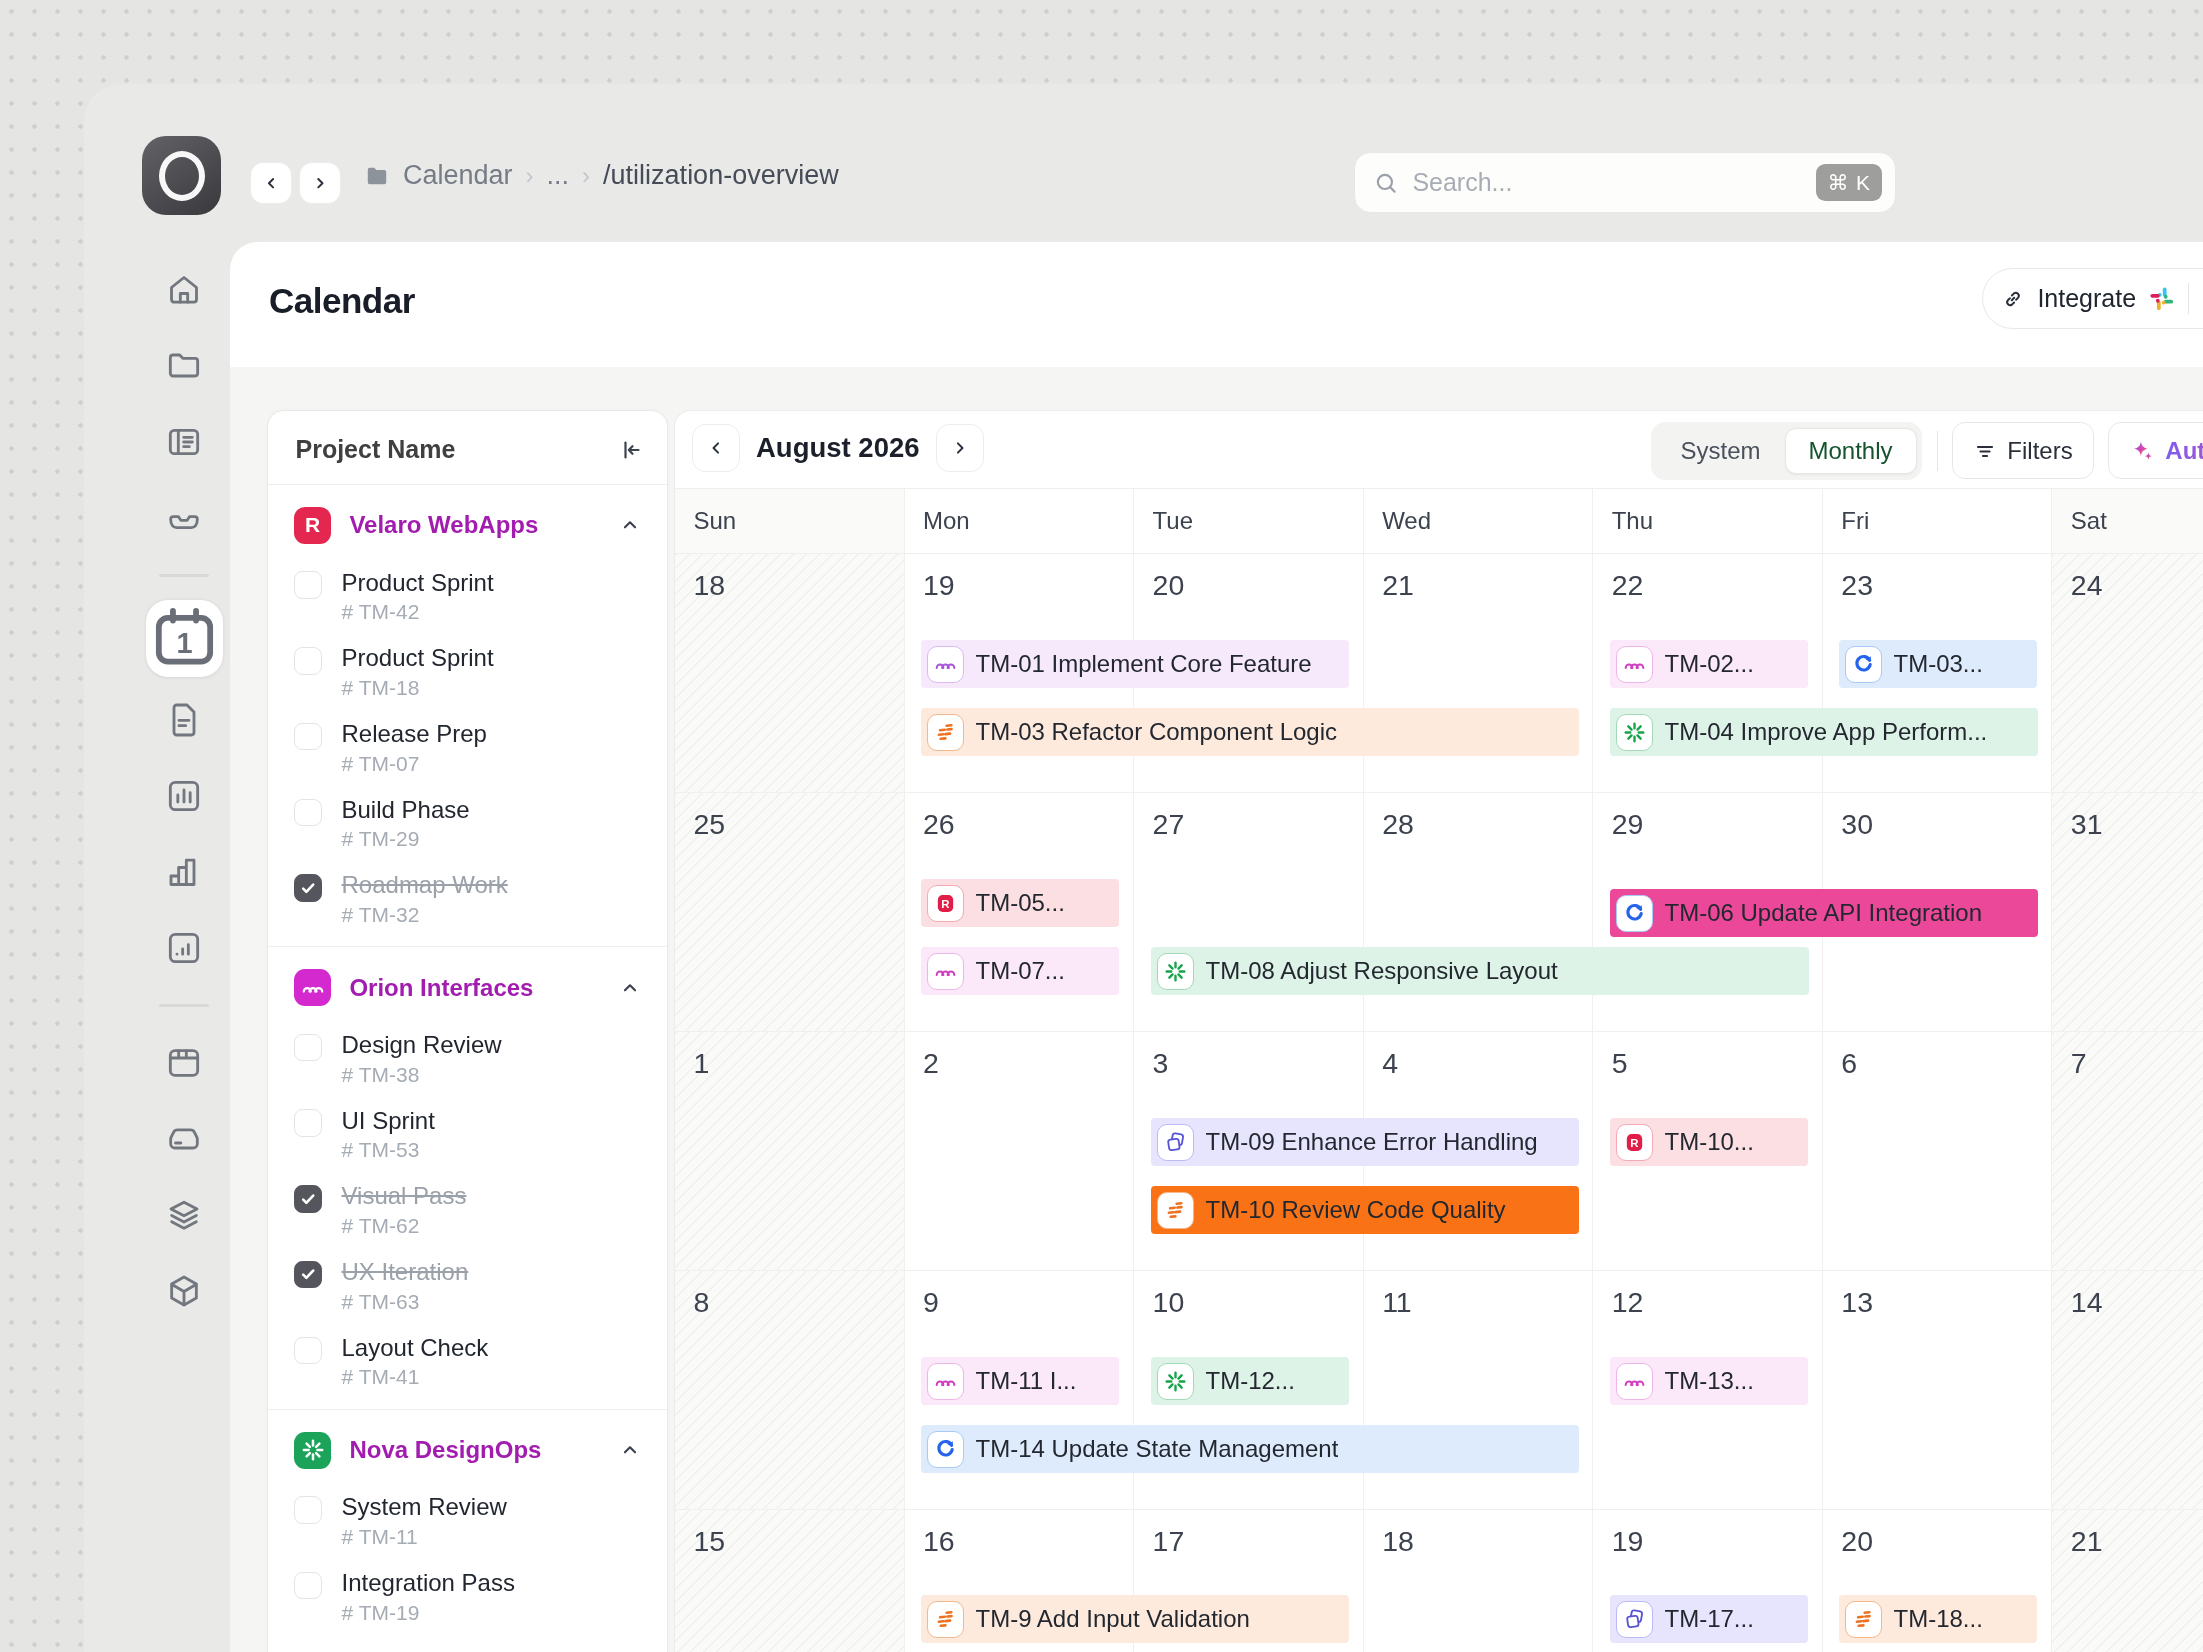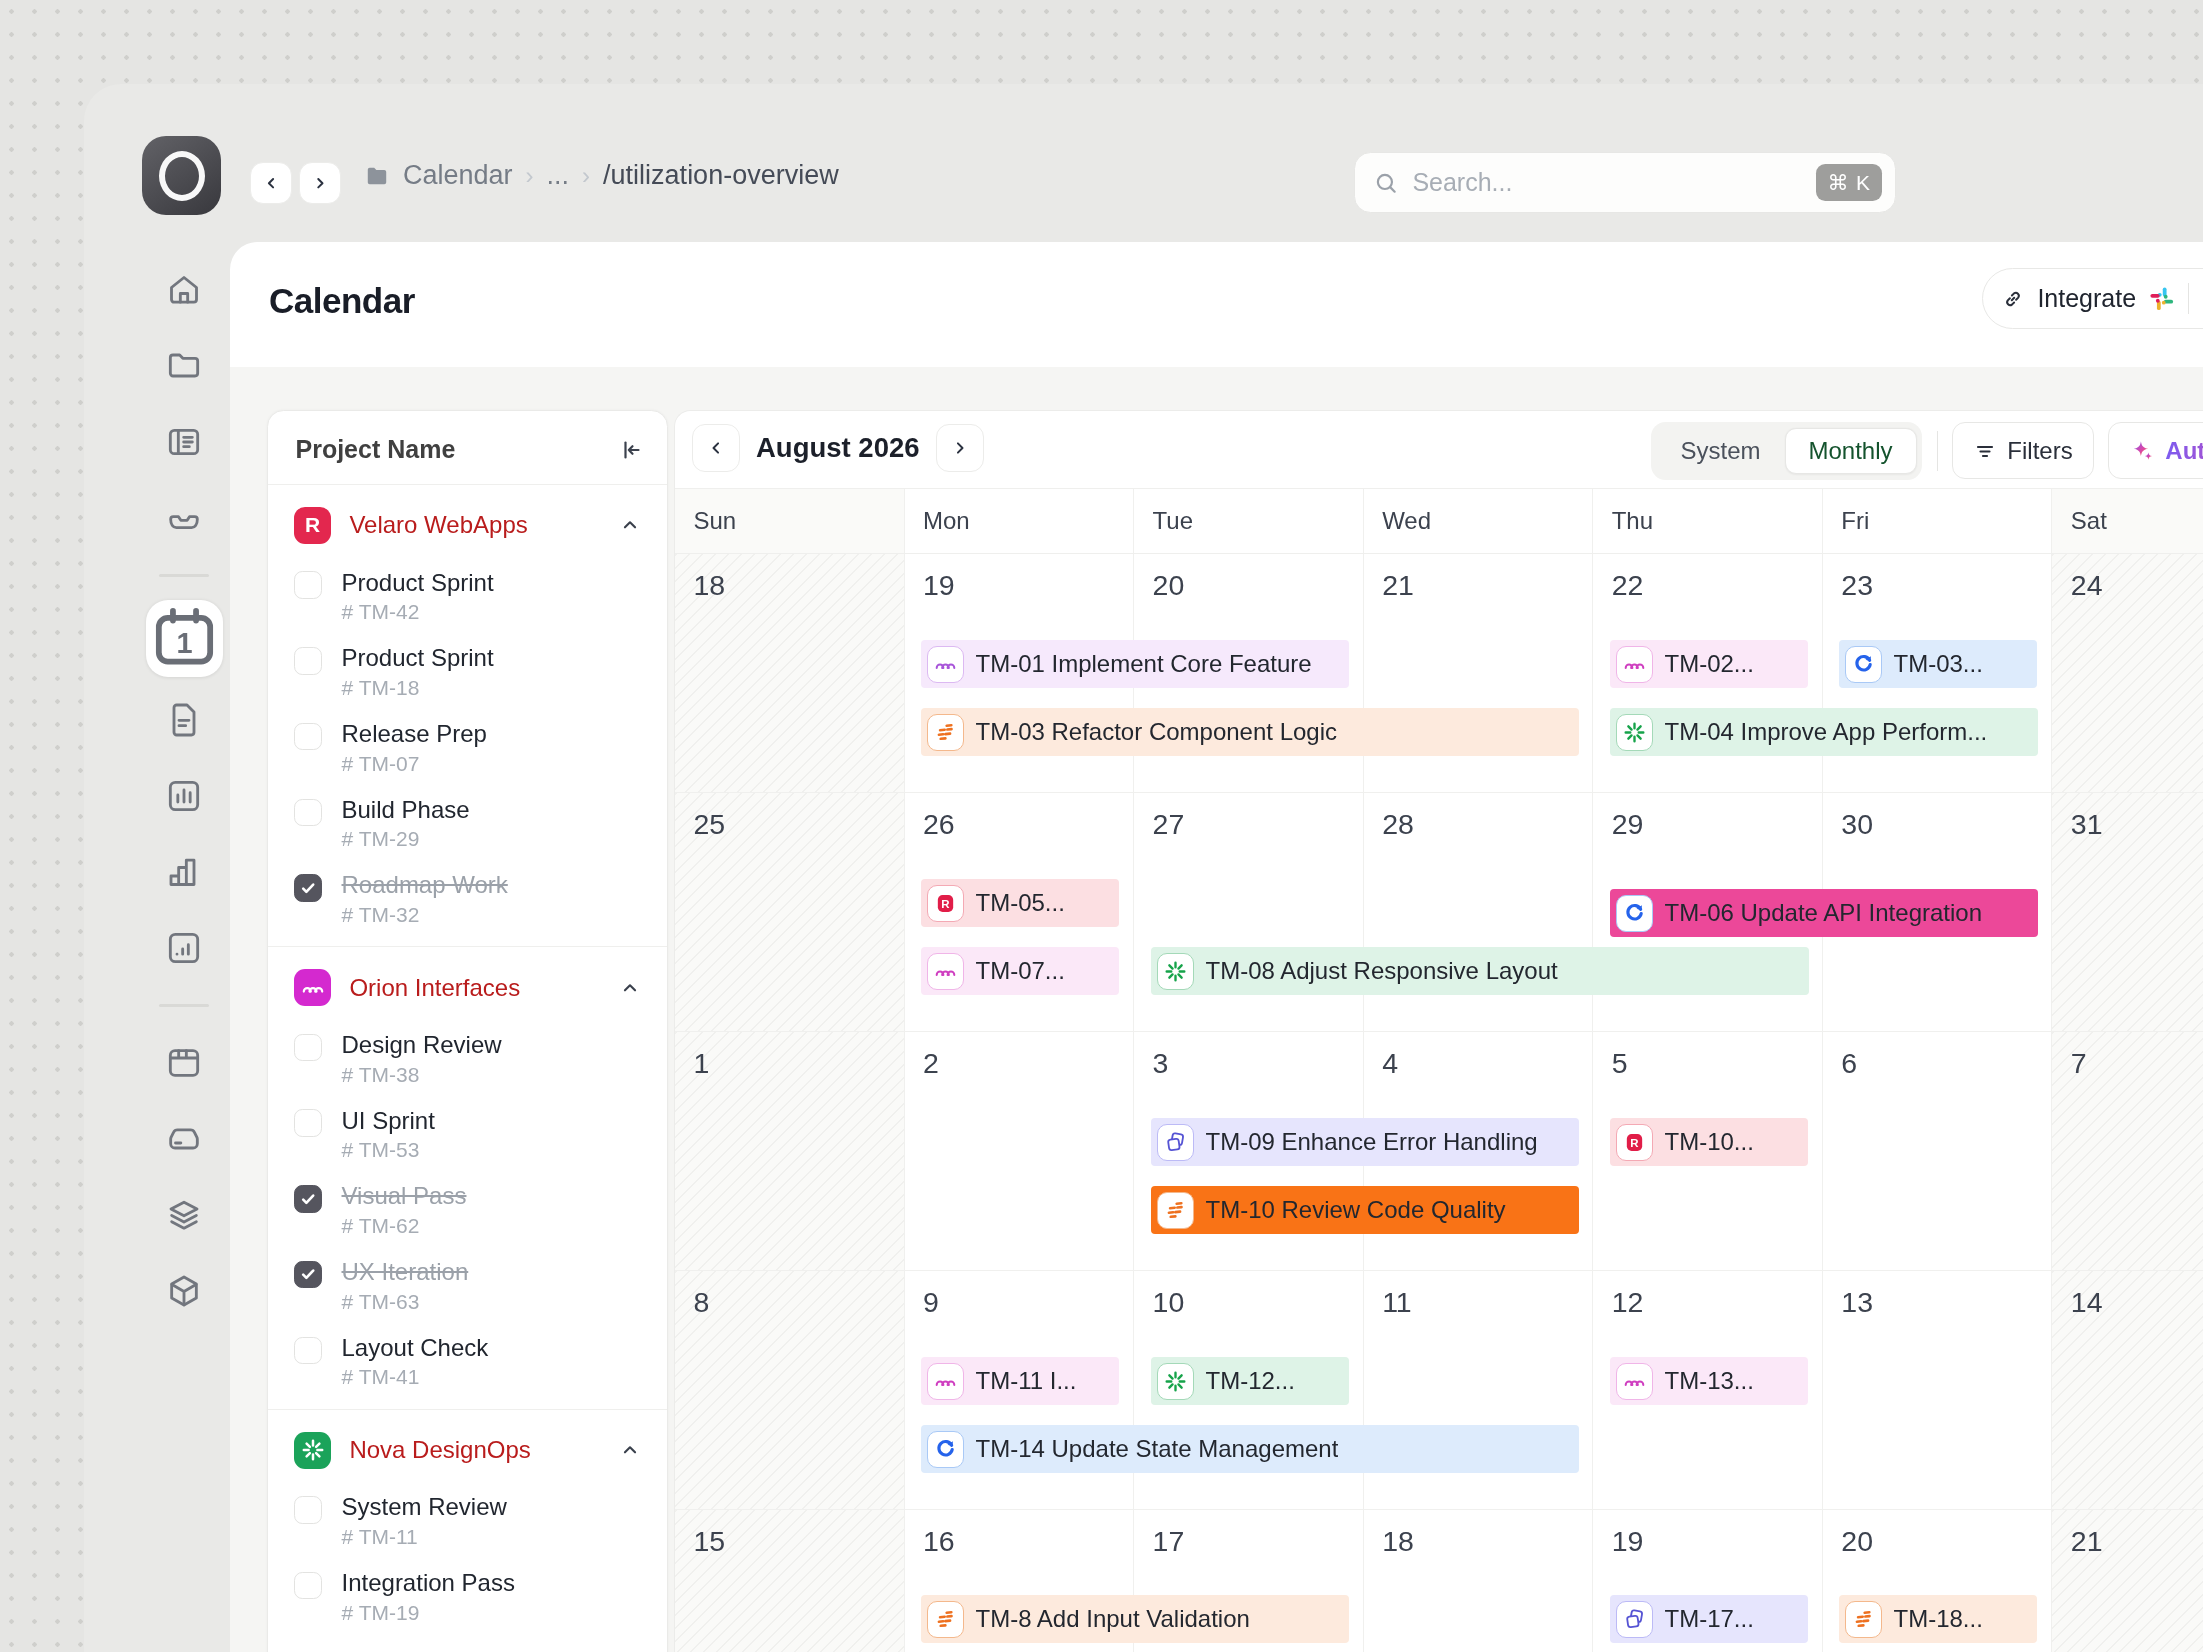--- a/index.html
+++ b/index.html
@@ -62,21 +62,21 @@
     background:#fff; border:0.9px solid #eaeae8; border-radius:16.5px;
     box-shadow:0 0.9px 2.8px rgba(0,0,0,.04); overflow:hidden; }
   .project-head { display:flex; align-items:center; justify-content:space-between;
     padding:24px 24px 20px 27.5px; border-bottom:0.9px solid #efefed; }
   .project-head .t { font-size:25px; font-weight:700; color:#404040; }
   .group { border-bottom:0.9px solid #efefed; padding:7.3px 0 9.2px; }
   .group:last-child { border-bottom:none; }
   .group-header { display:flex; align-items:center; gap:18.4px; padding:14.7px 26px; }
   .group-logo { width:37px; height:37px; border-radius:11px; display:flex; align-items:center; justify-content:center;
     color:#fff; font-weight:700; font-size:22px; }
-  .group-label { flex:1; font-size:24px; font-weight:400; color:#b91c1c; }
+  .group-label { flex:1; font-size:24px; font-weight:700; color:#a21caf; }
   .task-row { display:flex; align-items:flex-start; gap:20px; padding:10px 26px; }
   .cbx { width:27.5px; height:27.5px; border-radius:8.3px; border:1.8px solid #e3e3e1; background:#fff; flex:0 0 auto;
     margin-top:2.8px; display:flex; align-items:center; justify-content:center; }
   .cbx.checked { background:#55555e; border-color:#55555e; }
   .cbx svg { width:18.4px; height:18.4px; }
   .task-title { font-size:24px; font-weight:500; color:#21262f; }
   .task-row.done .task-title { color:#9ba1a9; text-decoration:line-through; }
   .task-ref { font-size:21px; color:#a6acb4; margin-top:3.7px; }
 
   
@@ -665,21 +665,21 @@
               </svg>
             </div>
             <span class="event-label">TM-14 Update State Management</span>
           </div>
           <div class="event-pill" style="left: 246px; top: 1041px; width: 428px; background: rgb(253, 234, 221);">
             <div class="event-icon" style="border-color: rgb(244, 184, 140);">
               <svg viewBox="0 0 24 24" fill="none" stroke="#ee7120" stroke-width="2.7" stroke-linecap="round">
                 <path d="M13.2 4.9l4.9-.5M6.3 9.6l4.9-.5M13.9 8.9l4.4-.4M5.1 14.3l4.4-.4M11.9 13.7l4.9-.5M7 18.6l4.9-.5"></path>
               </svg>
             </div>
-            <span class="event-label">TM-8 Add Input Validation</span>
+            <span class="event-label">TM-9 Add Input Validation</span>
           </div>
           <div class="event-pill" style="left: 935px; top: 1041px; width: 198px; background: rgb(230, 229, 253);">
             <div class="event-icon" style="border-color: rgb(188, 186, 246);">
               <svg viewBox="0 0 24 24" fill="none" stroke="#5654d4" stroke-width="1.9">
                 <rect x="8.4" y="3" width="11" height="11" rx="2.6" transform="rotate(10 13.9 8.5)"></rect>
                 <rect x="4.8" y="8.6" width="11" height="11" rx="2.6" transform="rotate(-8 10.3 14.1)" fill="#fff"></rect>
               </svg>
             </div>
             <span class="event-label">TM-17...</span>
           </div>

